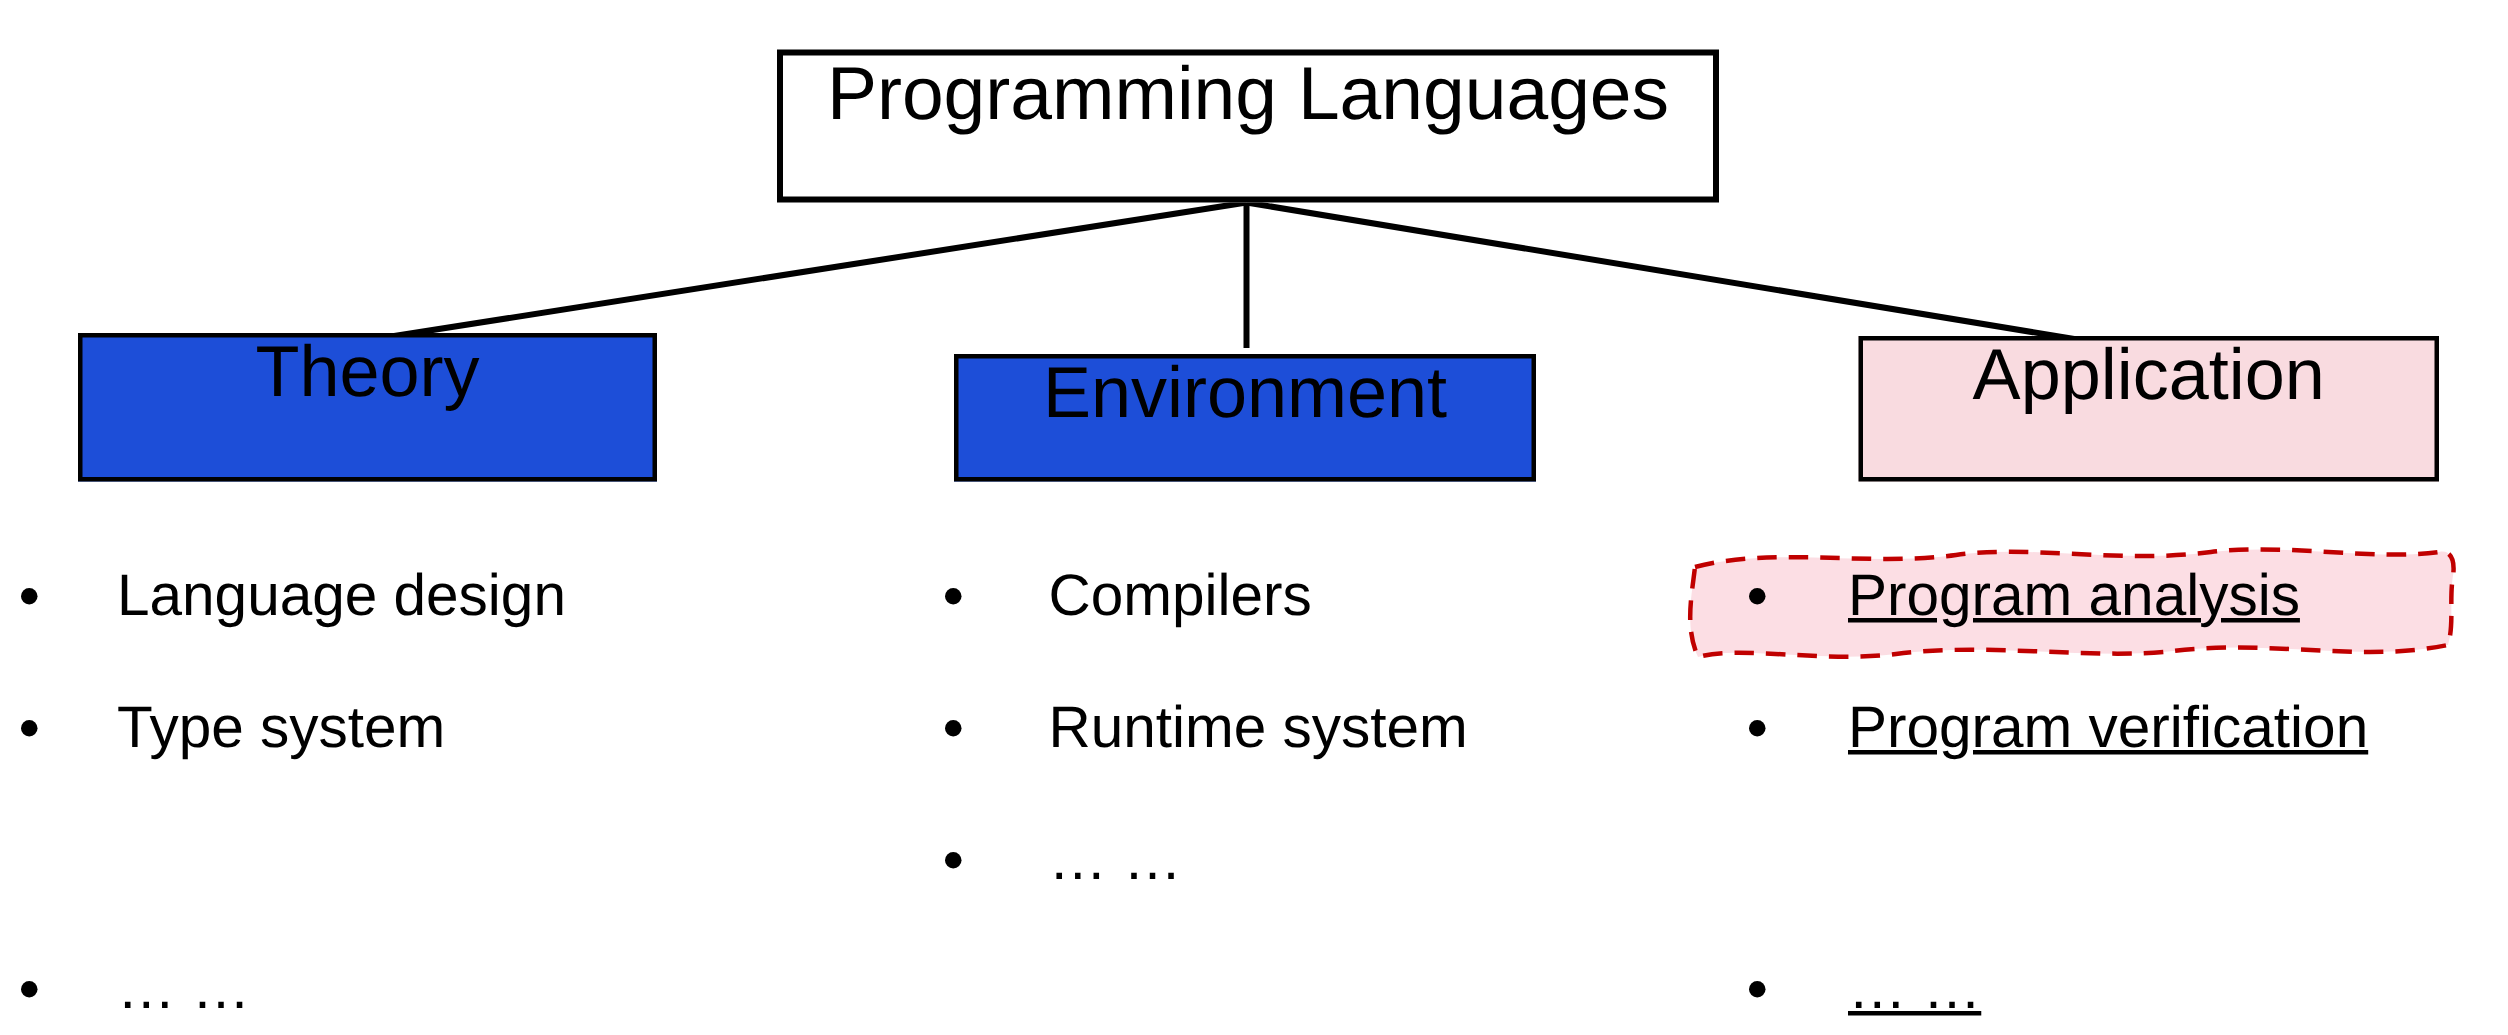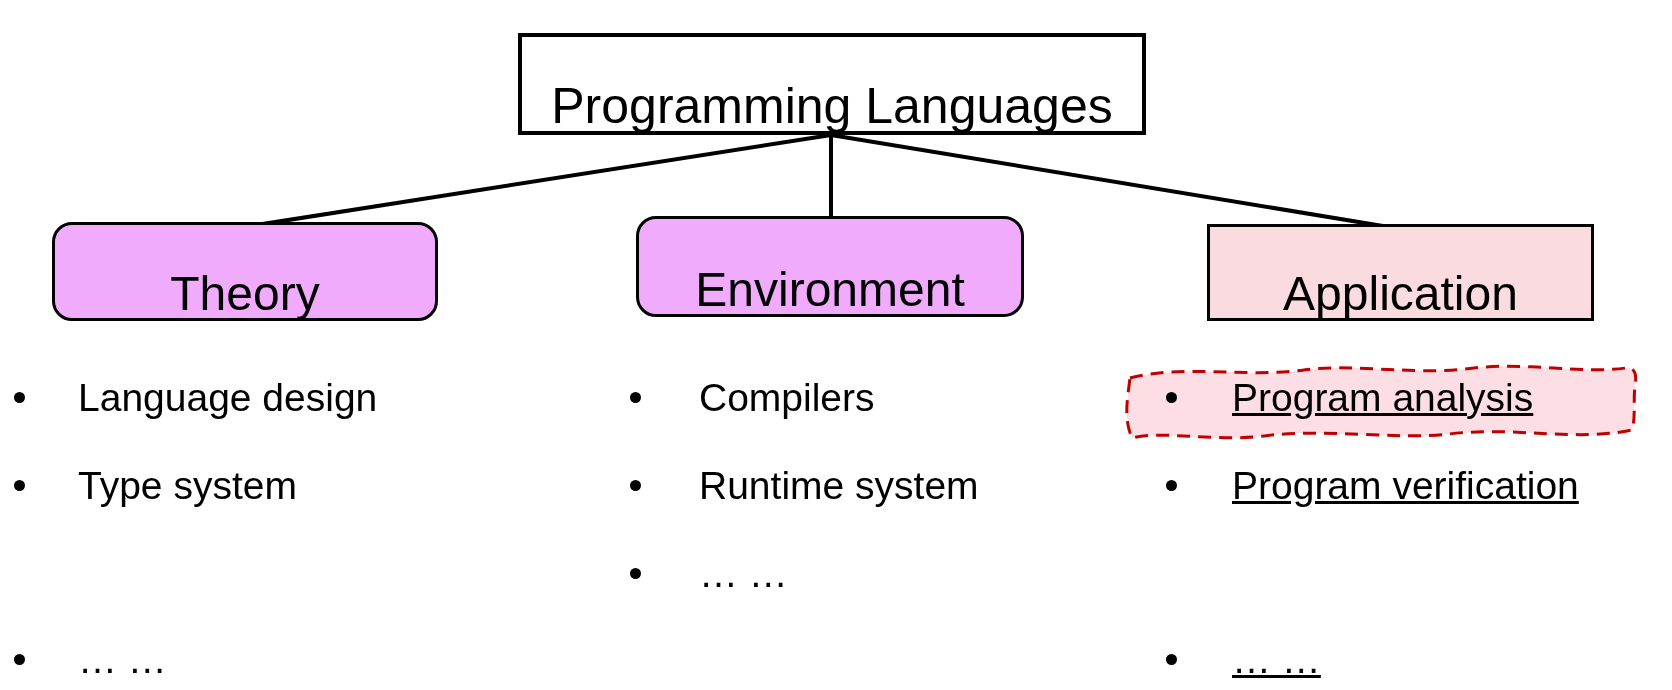--- a/index.html
+++ b/index.html
@@ -22,40 +22,40 @@
     width: 1672px; height: 690px;
   }
   svg.connectors line {
     stroke: #000000;
     stroke-width: 4;
   }
   .node {
     position: absolute;
     border: 3px solid #000000;
     display: flex;
-    align-items: flex-end;
+    align-items: flex-start;
     justify-content: center;
     box-sizing: border-box;
     background: #ffffff;
   }
   .node .node-label {
     font-size: 48px;
     line-height: 1;
     white-space: nowrap;
   }
   .node.root {
     left: 518px; top: 33px; width: 628px; height: 102px;
     border-width: 4px;
     background: #ffffff;
   }
   .node.root .node-label { font-size: 50px; }
-  .node.blue { background: #f0abfc; border-radius: 20px; }
-  .node.pink { background: #f9dbe0; }
+  .node.blue { background: #1d4ed8; }
+  .node.pink { background: #f9dbe0; margin-left: 32px; }
   .node.theory { left: 52px;  top: 222px; width: 386px; height: 99px; }
-  .node.env    { left: 636px; top: 216px; width: 388px; height: 101px; }
+  .node.env    { left: 636px; top: 236px; width: 388px; height: 85px; }
   .node.app    { left: 1207px; top: 224px; width: 387px; height: 97px; }
 
   svg.highlight {
     position: absolute;
     left: 1114px; top: 352px;
     width: 532px; height: 100px;
   }
   svg.highlight path {
     fill: #fcdee4;
     stroke: #c00000;

